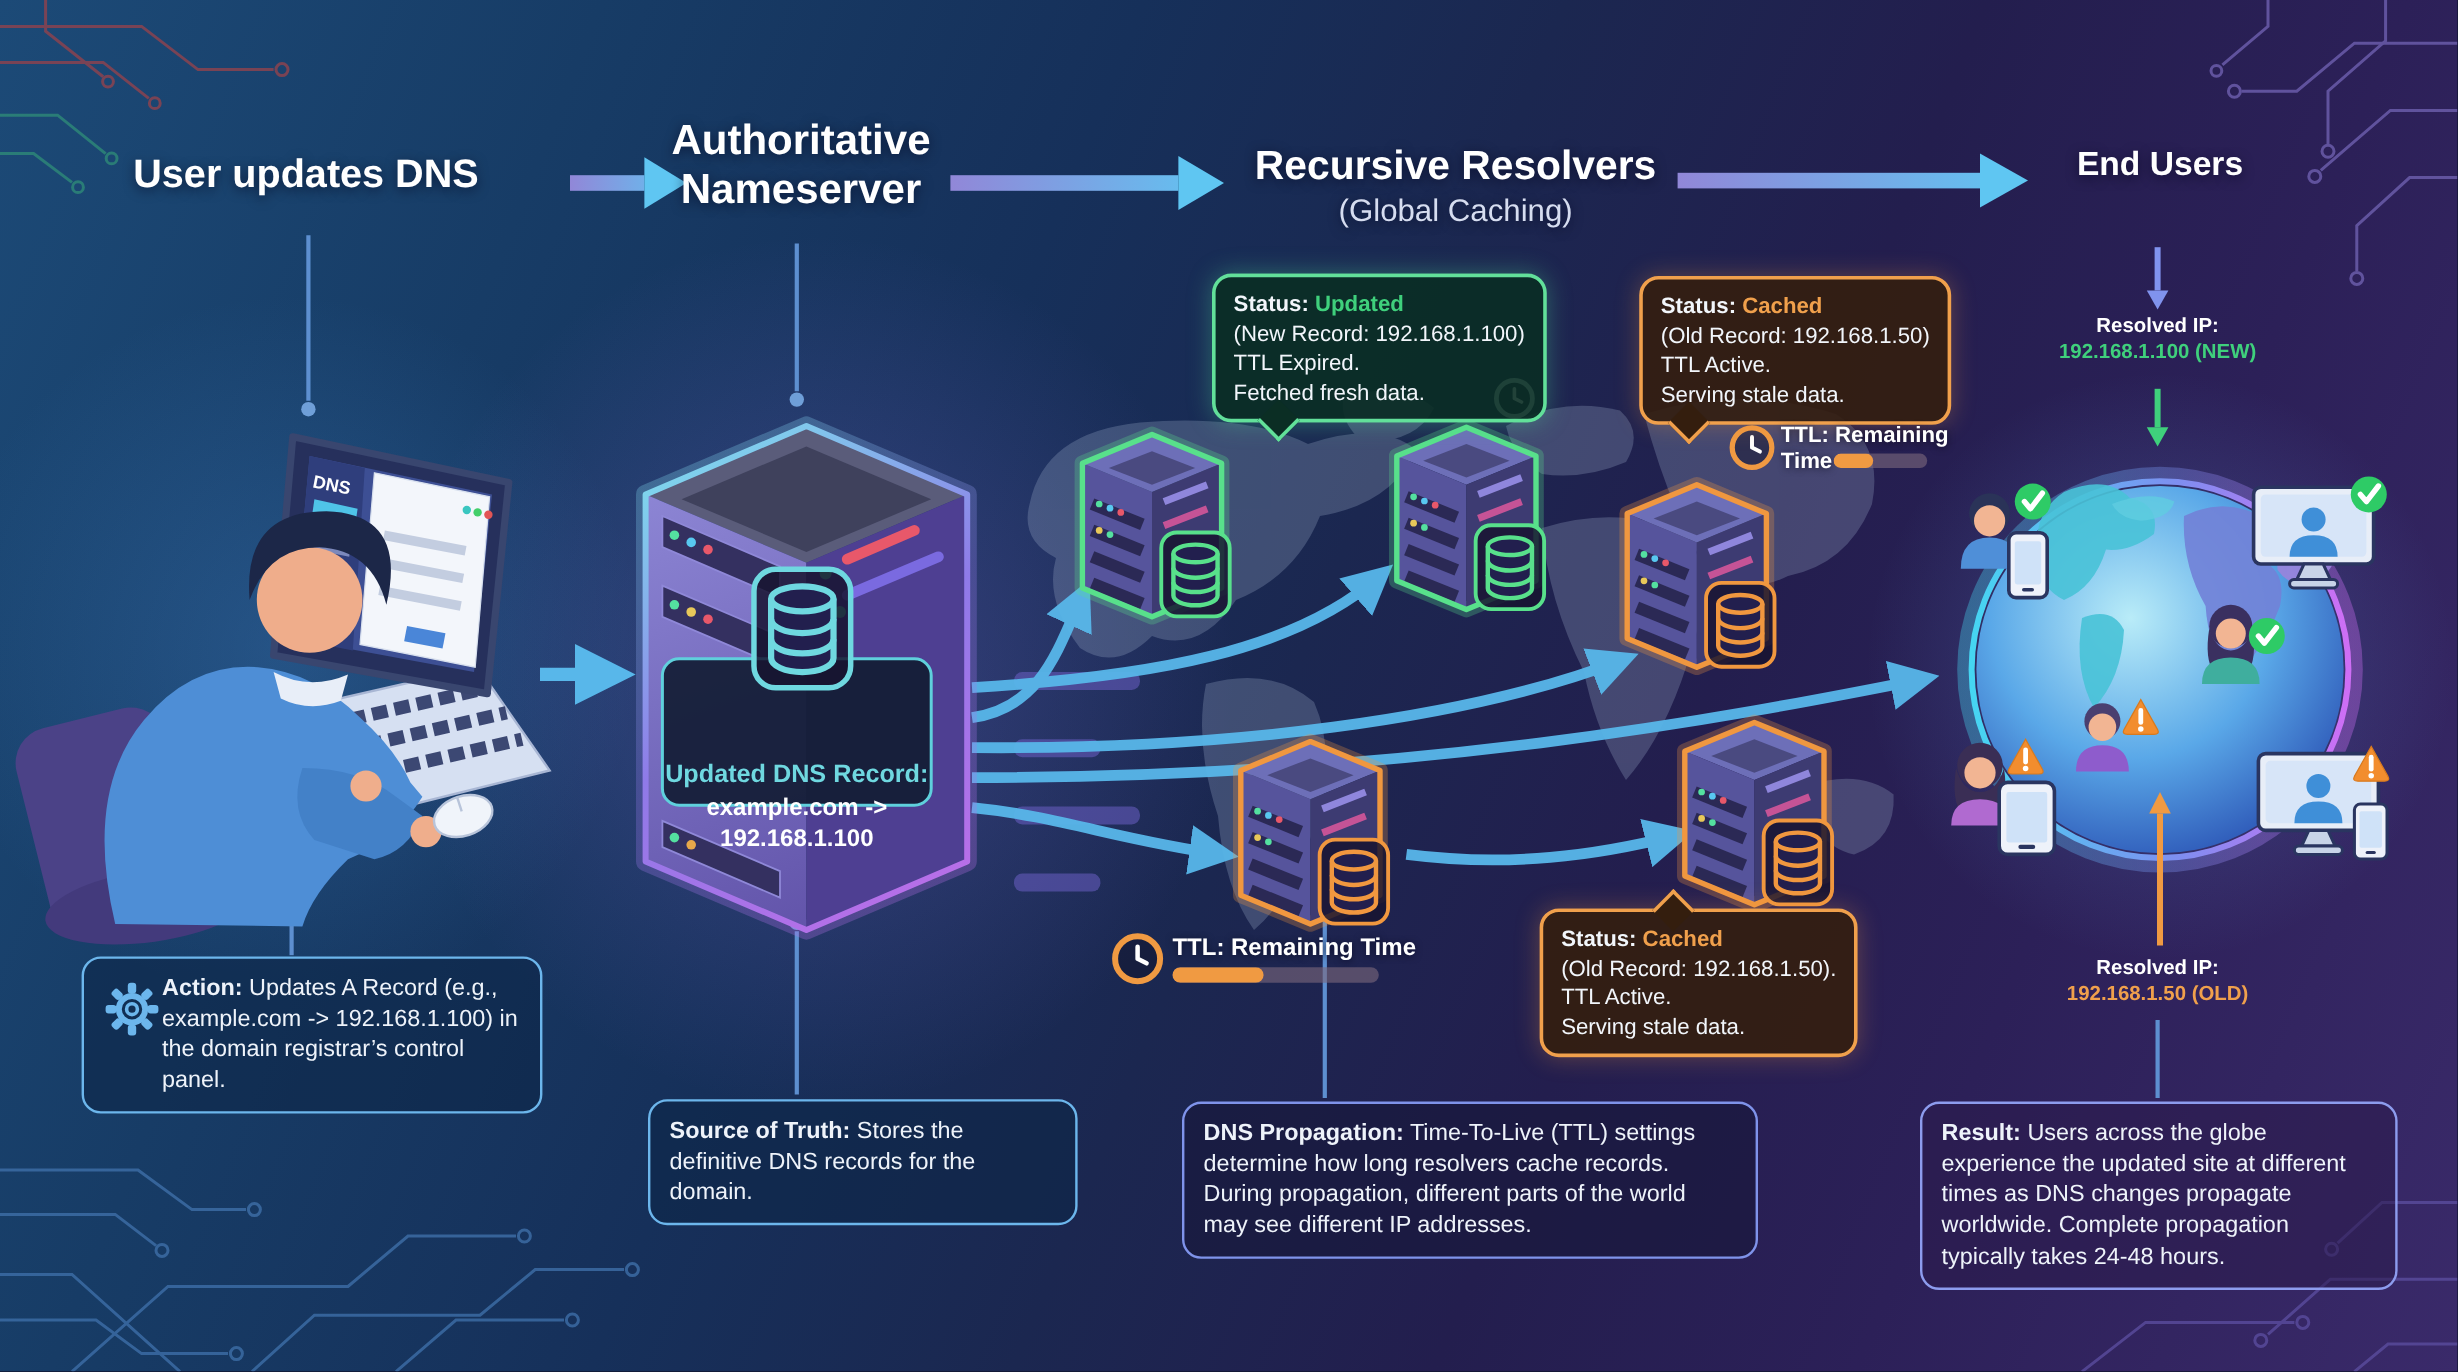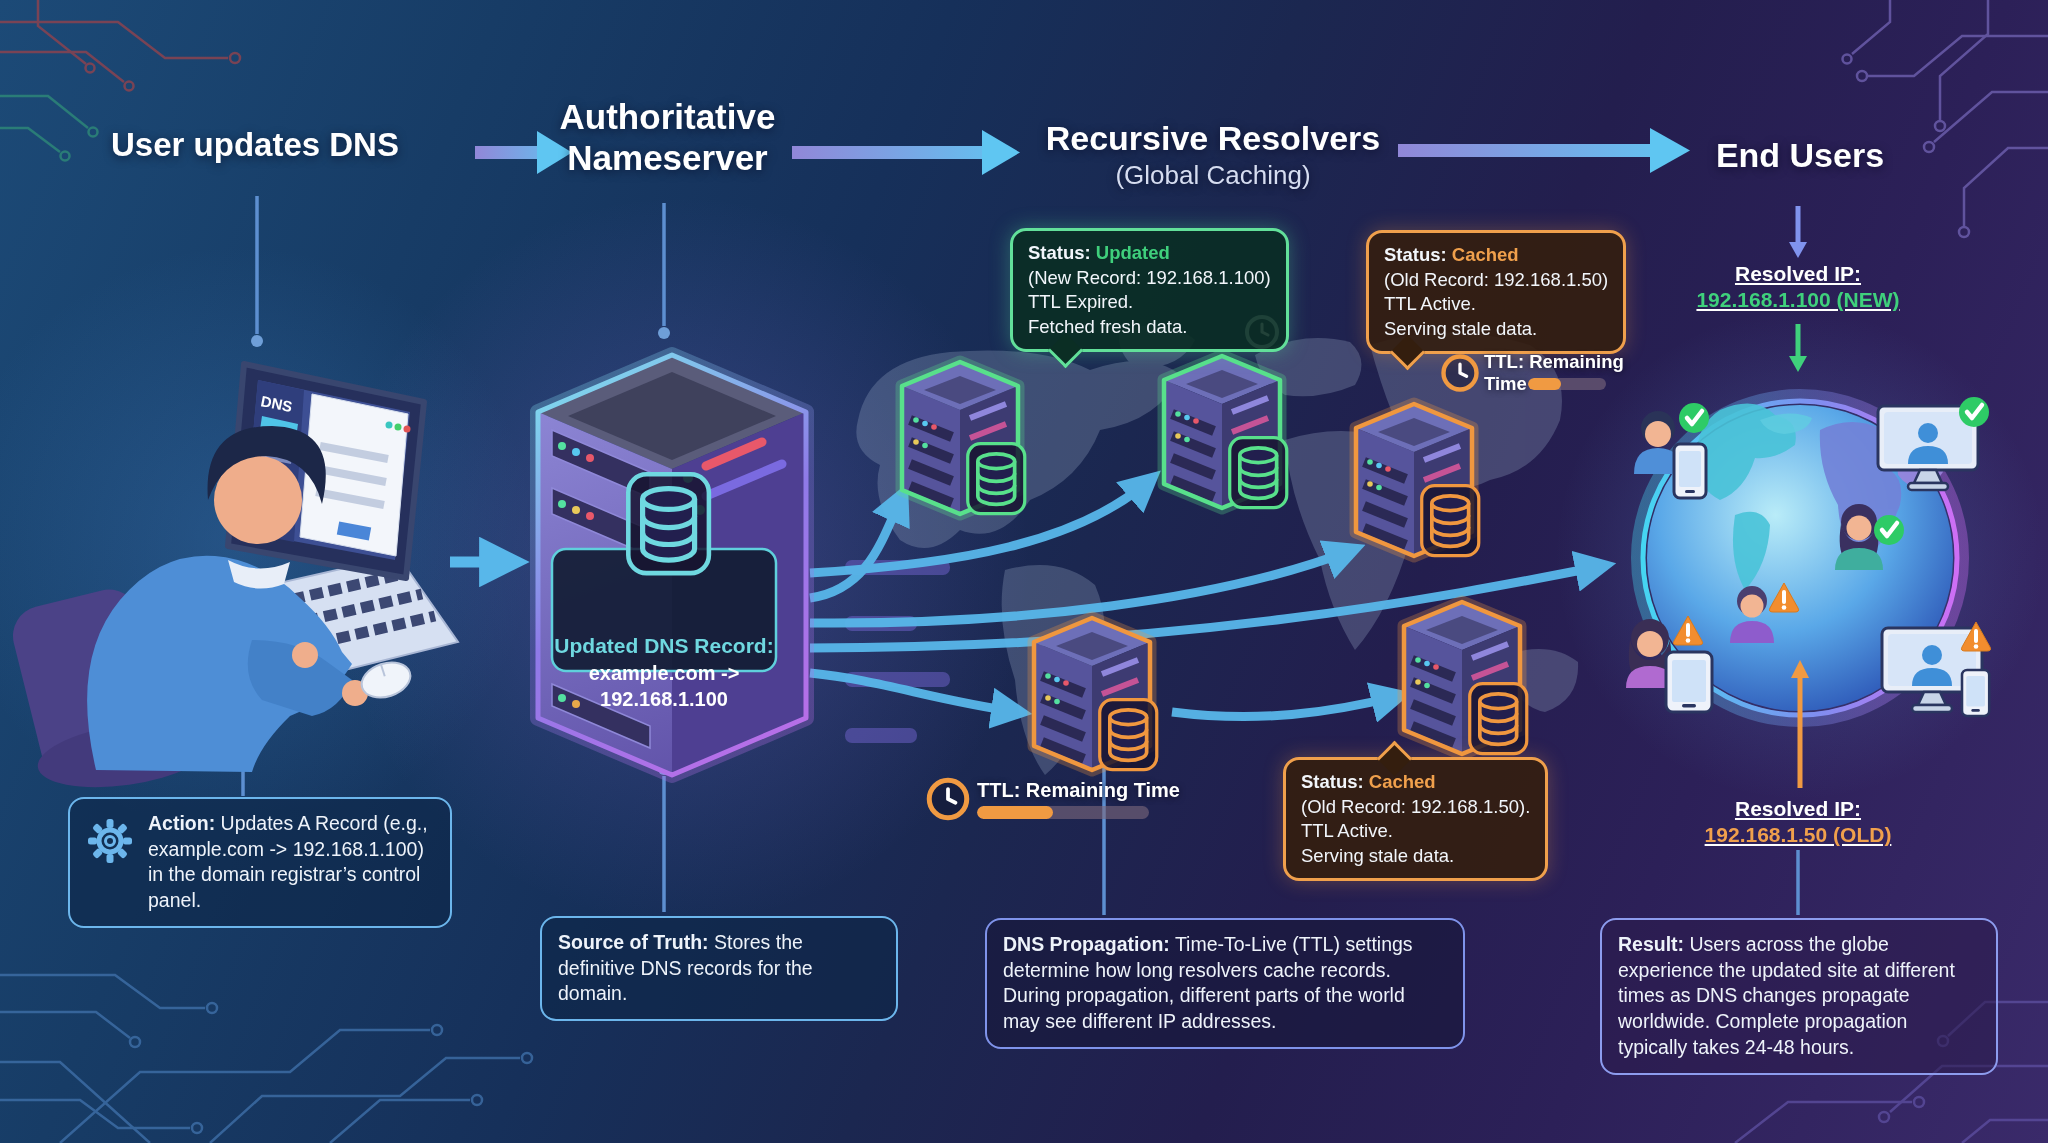--- a/index.html
+++ b/index.html
@@ -24,22 +24,22 @@
   .val-orange{color:#f0a04c;}
   .tail{position:absolute;width:22px;height:22px;transform:rotate(45deg);}
   .green .tail.down{left:40px;bottom:-14px;background:#0b2e24;border-right:3px solid #62e09a;border-bottom:3px solid #62e09a;}
   .orange .tail.down{left:26px;bottom:-14px;background:#341e0e;border-right:3px solid #f0a04c;border-bottom:3px solid #f0a04c;}
   .orange .tail.up{left:96px;top:-14px;background:#341e0e;border-left:3px solid #f0a04c;border-top:3px solid #f0a04c;}
   .notebox{position:absolute;border-radius:16px;padding:12px 16px;font-size:19.5px;line-height:1.32;color:#eef3fa;}
   .notebox b{font-weight:bold;}
   .nb-blue{border:2.5px solid #6cb6ec;background:rgba(13,38,72,.6);}
   .nb-indigo{border:2.5px solid #7f93ea;background:rgba(23,24,58,.6);}
   .nb-purple{border:2.5px solid #8d9cee;background:rgba(44,28,76,.55);}
-  .flexrow{display:flex;gap:14px;align-items:flex-start;}
-  .resolved{position:absolute;width:300px;text-align:center;font-weight:bold;font-size:21px;line-height:1.25;color:#fff;text-decoration:underline;}
+  .flexrow{display:flex;gap:1px;align-items:flex-start;}
+  .resolved{position:absolute;width:300px;text-align:center;font-weight:bold;font-size:17px;line-height:1.25;color:#fff;}
   .progress{position:absolute;border-radius:7px;background:rgba(125,105,125,.6);overflow:hidden;}
   .progress i{display:block;height:100%;border-radius:7px;background:#f09a42;}
   .ttl-label{position:absolute;color:#fff;text-shadow:0 1px 6px rgba(0,0,20,.6);font-weight:bold;}
   .panel-text{position:absolute;text-align:center;line-height:1.32;}
   .panel-text .pt-title{display:block;font-weight:bold;font-size:21px;color:#6fd8e0;}
   .panel-text .pt-line{display:block;font-weight:bold;font-size:20px;color:#fff;}
 </style>
 </head>
 <body>
 
@@ -419,21 +419,21 @@
     <polygon points="1791,678 1809,678 1800,660" fill="#f09a42"></polygon>
   </g>
 </svg>
 
 <div class="hdr" style="left:500px;top:96px;width:335px;font-size:35px;">Authoritative Nameserver</div>
 <div class="hdr" style="left:60px;top:126px;width:390px;font-size:33px;">User updates DNS</div>
 <div class="hdr" style="left:1018px;top:118px;width:390px;font-size:34px;">
   <span>Recursive Resolvers</span>
   <div class="hdr-sub" style="font-size:26px;margin-top:2px;">(Global Caching)</div>
 </div>
-<div class="hdr" style="left:1660px;top:135px;width:280px;font-size:34px;">End Users</div>
+<div class="hdr" style="left:1660px;top:120px;width:280px;font-size:28px;">End Users</div>
 
 <div class="panel-text" style="left:552px;top:596px;width:224px;margin-top:36px;">
   <span class="pt-title">Updated DNS Record:</span>
   <span class="pt-line">example.com -&gt;</span>
   <span class="pt-line">192.168.1.100</span>
 </div>
 
 <div class="callout green" style="left:1010px;top:228px;">
   <span class="co-title"><span>Status:</span> <span class="val-green">Updated</span></span>
   <span class="co-line">(New Record: 192.168.1.100)</span>

